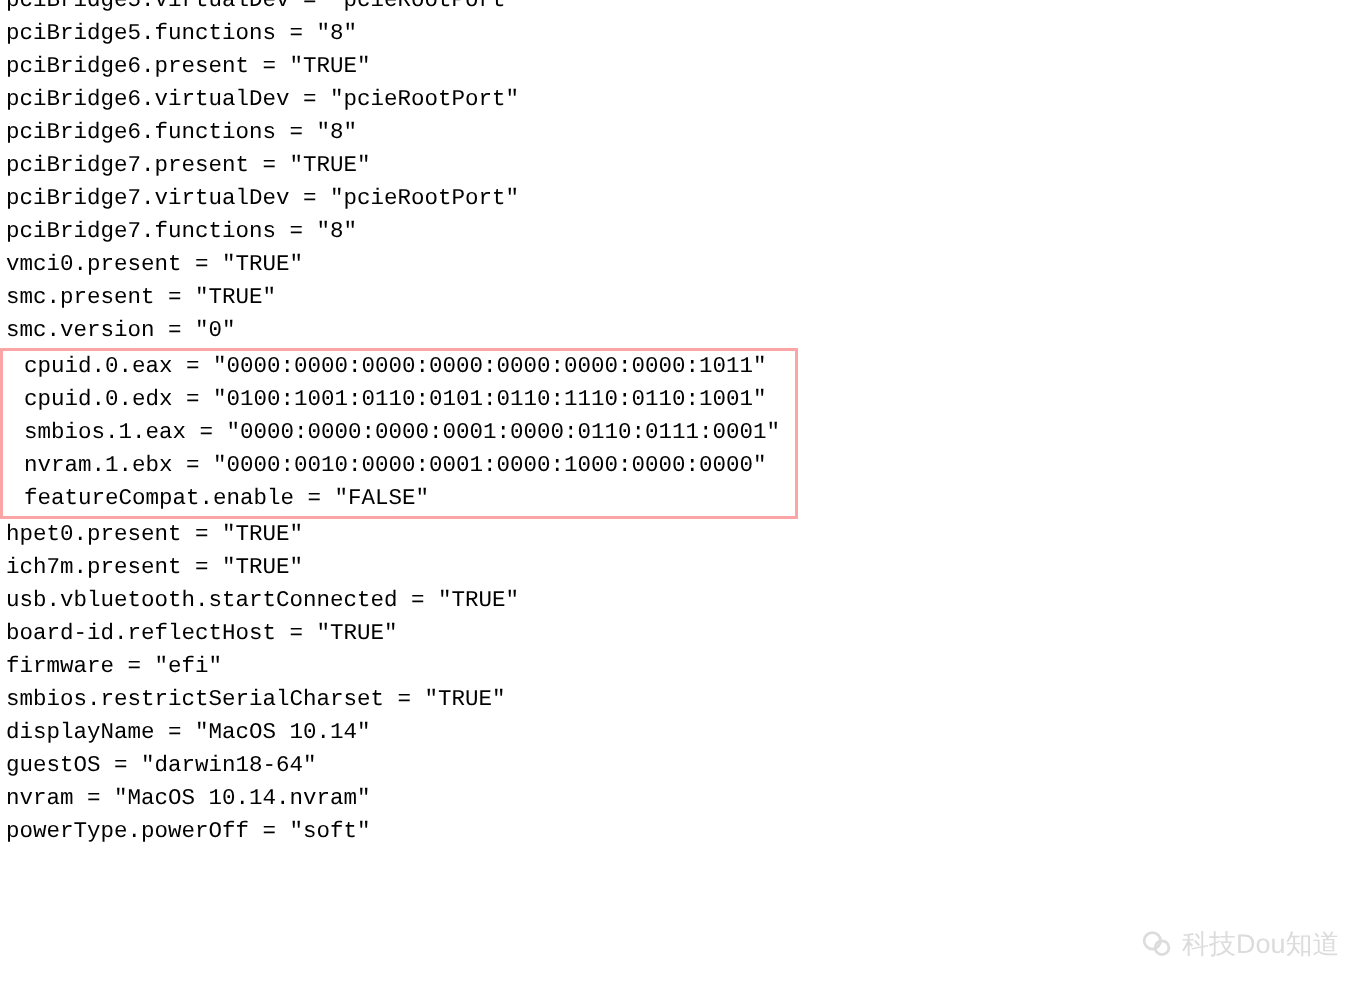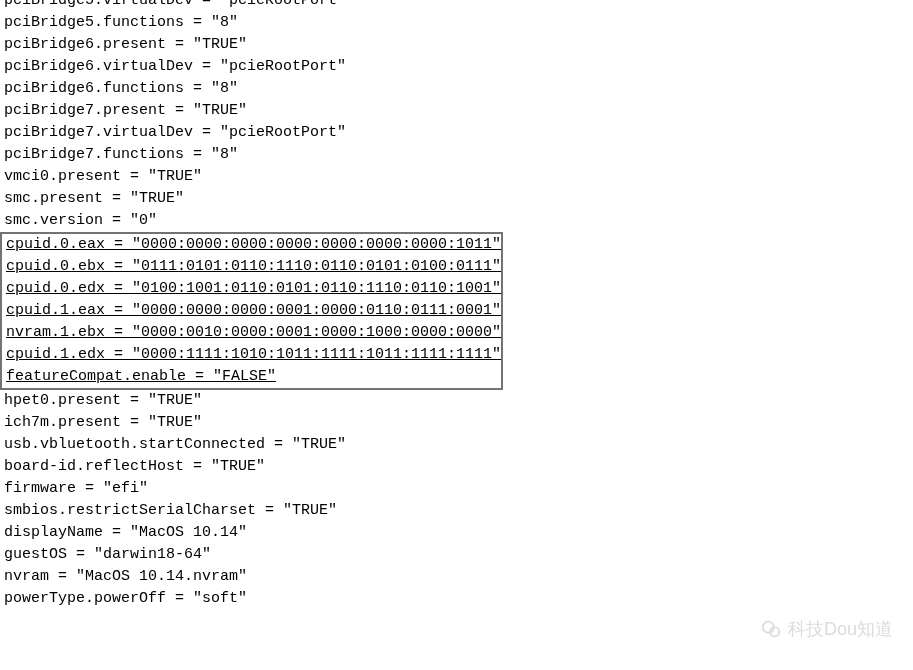--- a/index.html
+++ b/index.html
@@ -16,26 +16,25 @@
       position: relative;
     }
     .line {
       white-space: pre;
       padding-left: 4px;
     }
     .first-line {
       margin-top: -10px;
     }
     .red-box {
-      border: 2px solid #737373;
+      border: 2px solid #fca5a5;
       display: inline-block;
       position: relative;
       margin-left: 0px;
-      padding: 0 0;
-      text-decoration: underline;
+      padding: 0 10px;
     }
     .watermark {
       position: absolute;
       right: 20px;
       bottom: 30px;
       color: #dcdcdc;
       font-family: Arial, "Microsoft YaHei", sans-serif;
       font-size: 18px;
       font-weight: 500;
       display: flex;
@@ -63,25 +62,23 @@
   <div class="line">pciBridge7.present = "TRUE"</div>
   <div class="line">pciBridge7.virtualDev = "pcieRootPort"</div>
   <div class="line">pciBridge7.functions = "8"</div>
   <div class="line">vmci0.present = "TRUE"</div>
   <div class="line">smc.present = "TRUE"</div>
   <div class="line">smc.version = "0"</div>
 </div>
 
 <div class="red-box">
   <div class="line">cpuid.0.eax = "0000:0000:0000:0000:0000:0000:0000:1011"</div>
-  <div class="line">cpuid.0.ebx = "0111:0101:0110:1110:0110:0101:0100:0111"</div>
   <div class="line">cpuid.0.edx = "0100:1001:0110:0101:0110:1110:0110:1001"</div>
-  <div class="line">cpuid.1.eax = "0000:0000:0000:0001:0000:0110:0111:0001"</div>
+  <div class="line">smbios.1.eax = "0000:0000:0000:0001:0000:0110:0111:0001"</div>
   <div class="line">nvram.1.ebx = "0000:0010:0000:0001:0000:1000:0000:0000"</div>
-  <div class="line">cpuid.1.edx = "0000:1111:1010:1011:1111:1011:1111:1111"</div>
   <div class="line">featureCompat.enable = "FALSE"</div>
 </div>
 
 <div>
   <div class="line">hpet0.present = "TRUE"</div>
   <div class="line">ich7m.present = "TRUE"</div>
   <div class="line">usb.vbluetooth.startConnected = "TRUE"</div>
   <div class="line">board-id.reflectHost = "TRUE"</div>
   <div class="line">firmware = "efi"</div>
   <div class="line">smbios.restrictSerialCharset = "TRUE"</div>

